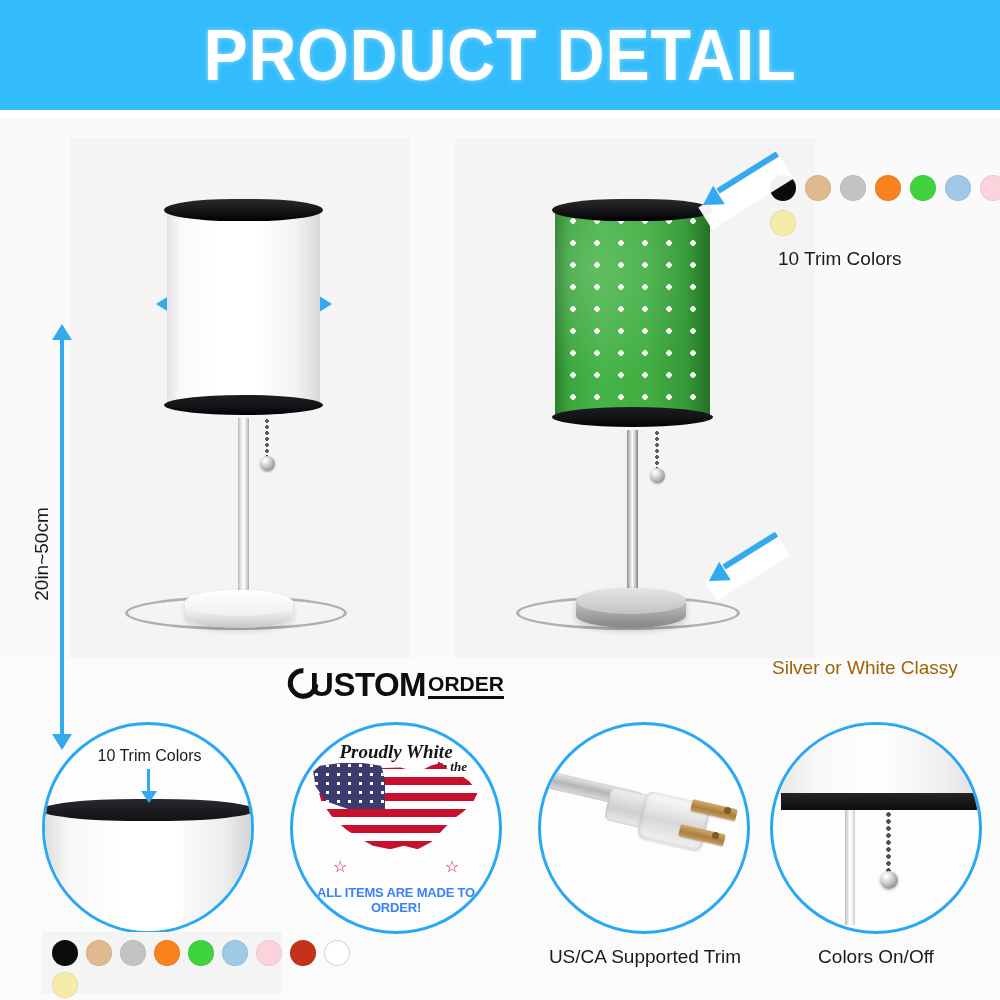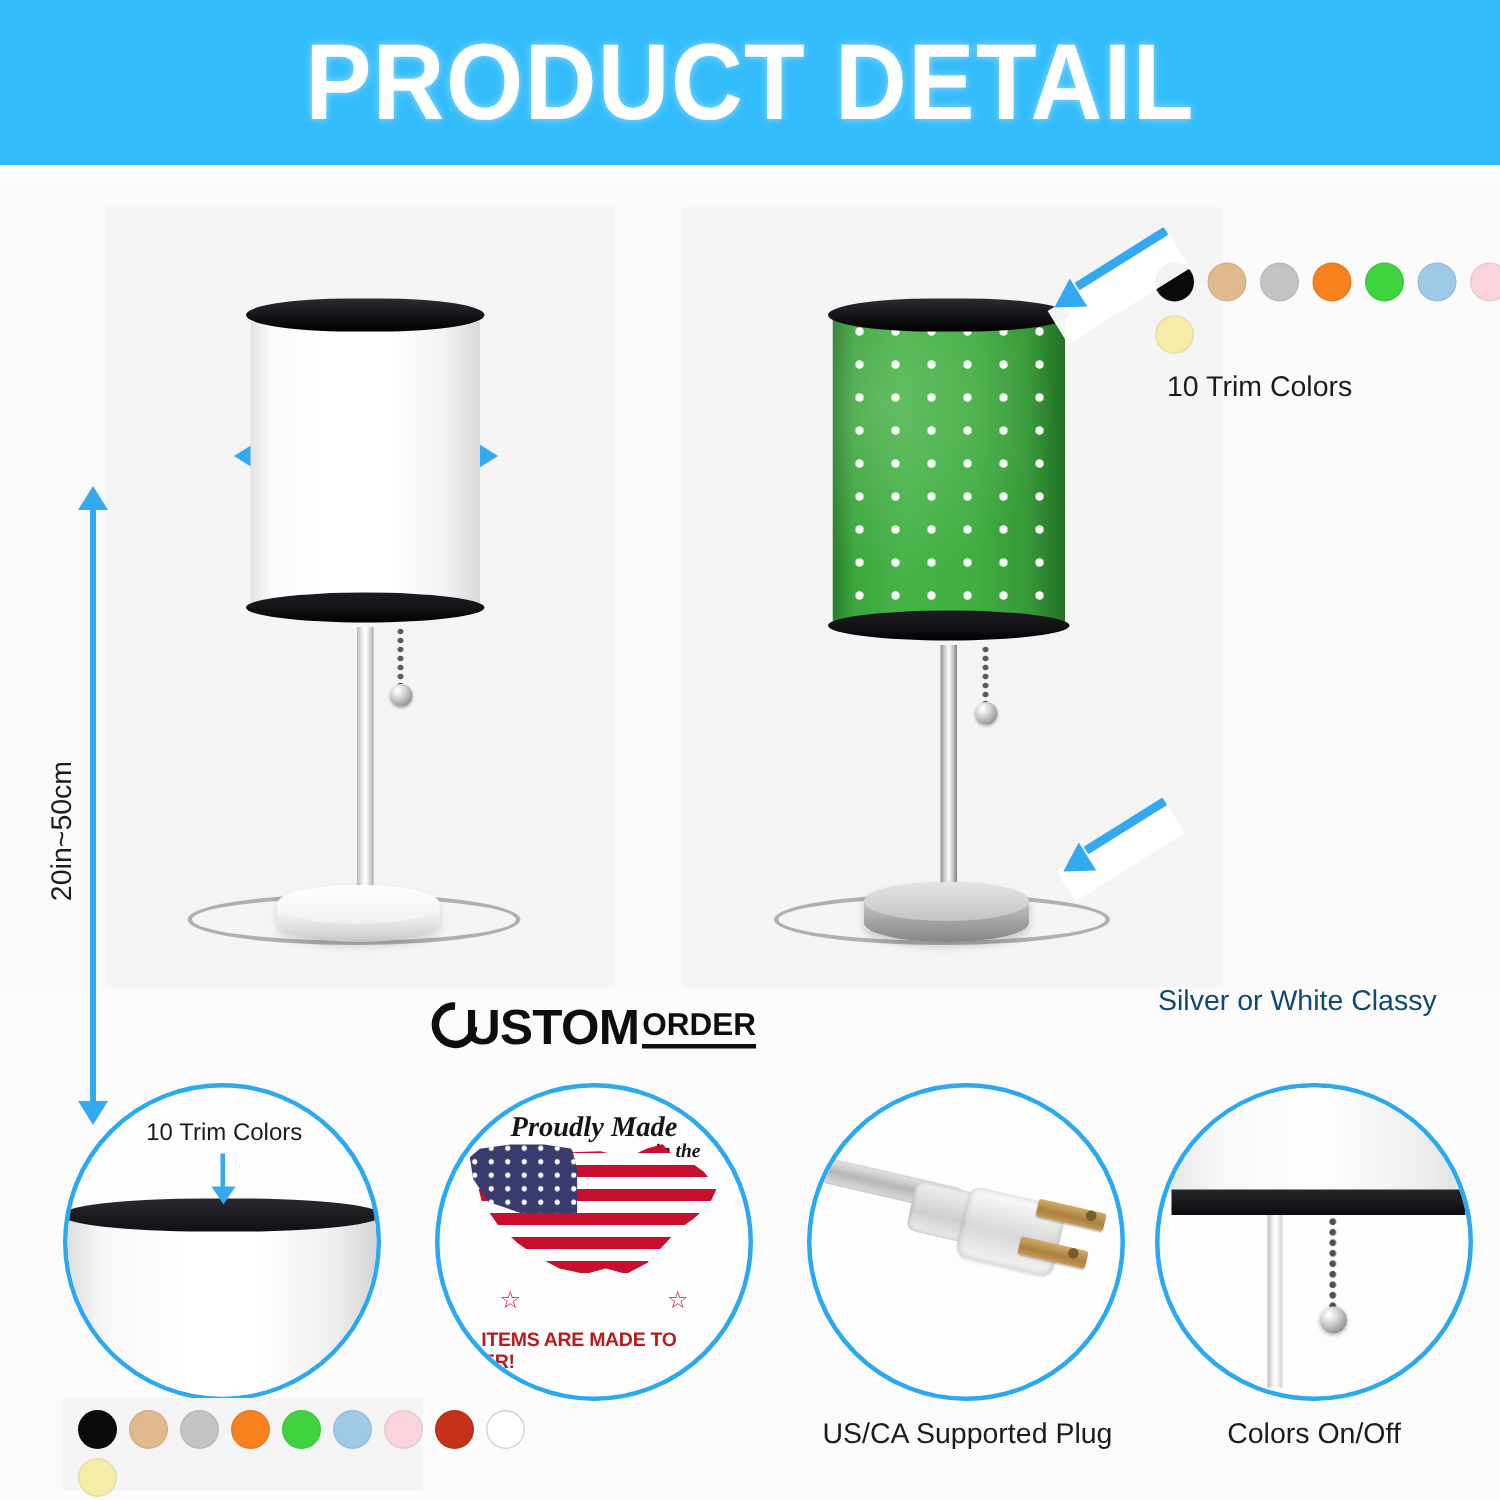--- a/index.html
+++ b/index.html
@@ -177,21 +177,21 @@
   }
   .swatch-row { position:absolute; display:flex; gap:9px; }
   .swatch {
     width:26px; height:26px; border-radius:50%;
     box-shadow:inset 0 0 0 1px rgba(0,0,0,0.06);
   }
   .swatch.is-white { box-shadow:inset 0 0 0 1px #d3d3d3; }
 
   
   .plain-label {
-    position:absolute; font-size:19px; color:#0c4a6e; font-weight:500;
+    position:absolute; font-size:19px; color:#a16207; font-weight:500;
     white-space:nowrap;
   }
 
   
   .brand {
     position:absolute; left:0; top:660px; width:800px; height:48px;
     display:flex; align-items:center; justify-content:center;
   }
   .brand-inner { display:flex; align-items:flex-end; gap:0px; }
   .brand-c {
@@ -288,22 +288,22 @@
     position:absolute; left:0; top:120px; width:100%; text-align:center;
     font-size:36px; font-weight:bold; font-style:italic; color:#0d0d0d;
     letter-spacing:-1px;
   }
   .usa-star-l, .usa-star-r {
     position:absolute; top:132px; font-size:16px; color:#c8102e;
   }
   .usa-star-l { left:40px; }
   .usa-star-r { right:40px; }
   .usa-bottom-text {
-    position:absolute; left:0; top:160px; width:100%; text-align:left;
-    font-size:13px; font-weight:bold; color:#b91c1c; letter-spacing:-0.2px;
+    position:absolute; left:0; top:160px; width:100%; text-align:center;
+    font-size:13px; font-weight:bold; color:#3b82f6; letter-spacing:-0.2px;
   }
 
   
   .plug-cord {
     position:absolute; left:-4px; top:56px; width:108px; height:17px;
     background:linear-gradient(180deg,#e6e6e6,#b6b6b6 50%,#dcdcdc);
     border-radius:8px;
     transform:rotate(13deg);
     box-shadow:inset 0 0 2px rgba(0,0,0,0.2);
   }
@@ -485,41 +485,41 @@
         <div class="swatch" style="background: rgb(197, 50, 26);"></div>
         <div class="swatch is-white" style="background: rgb(255, 255, 255);"></div>
       </div>
     <div class="swatch-row" id="bottom-swatch-row-2" style="left:52px;top:972px;gap:8px;">
         <div class="swatch" style="background: rgb(245, 236, 170);"></div>
       </div>
   </div>
 
   <div class="feature">
     <div class="circle-frame" style="left:290px;top:722px;width:212px;height:212px;">
-      <div class="usa-top-text">Proudly Made</div>
+      <div class="usa-top-text">Proudly White</div>
       <div class="usa-inthe">in the</div>
       <div class="usa-map"></div>
       <div class="usa-canton"></div>
       <div class="usa-star-l">☆</div>
       <div class="usa-star-r">☆</div>
       <div class="usa-bottom-text">ALL ITEMS ARE MADE TO ORDER!</div>
     </div>
   </div>
 
   <div class="feature">
     <div class="circle-frame" style="left:538px;top:722px;width:212px;height:212px;">
       <div class="plug-cord"></div>
       <div class="plug-sleeve"></div>
       <div class="plug-body"></div>
       <div class="prong p1"></div>
       <div class="prong p2"></div>
       <div class="prong-hole h1"></div>
       <div class="prong-hole h2"></div>
     </div>
-    <div class="feature-caption" style="left:500px;top:946px;width:290px;">US/CA Supported Plug</div>
+    <div class="feature-caption" style="left:500px;top:946px;width:290px;">US/CA Supported Trim</div>
   </div>
 
   <div class="feature">
     <div class="circle-frame" style="left:770px;top:722px;width:212px;height:212px;">
       <div class="c4-shadeabove"></div>
       <div class="c4-trim"></div>
       <div class="c4-pole"></div>
       <div class="c4-chain"></div>
       <div class="c4-ball"></div>
     </div>

